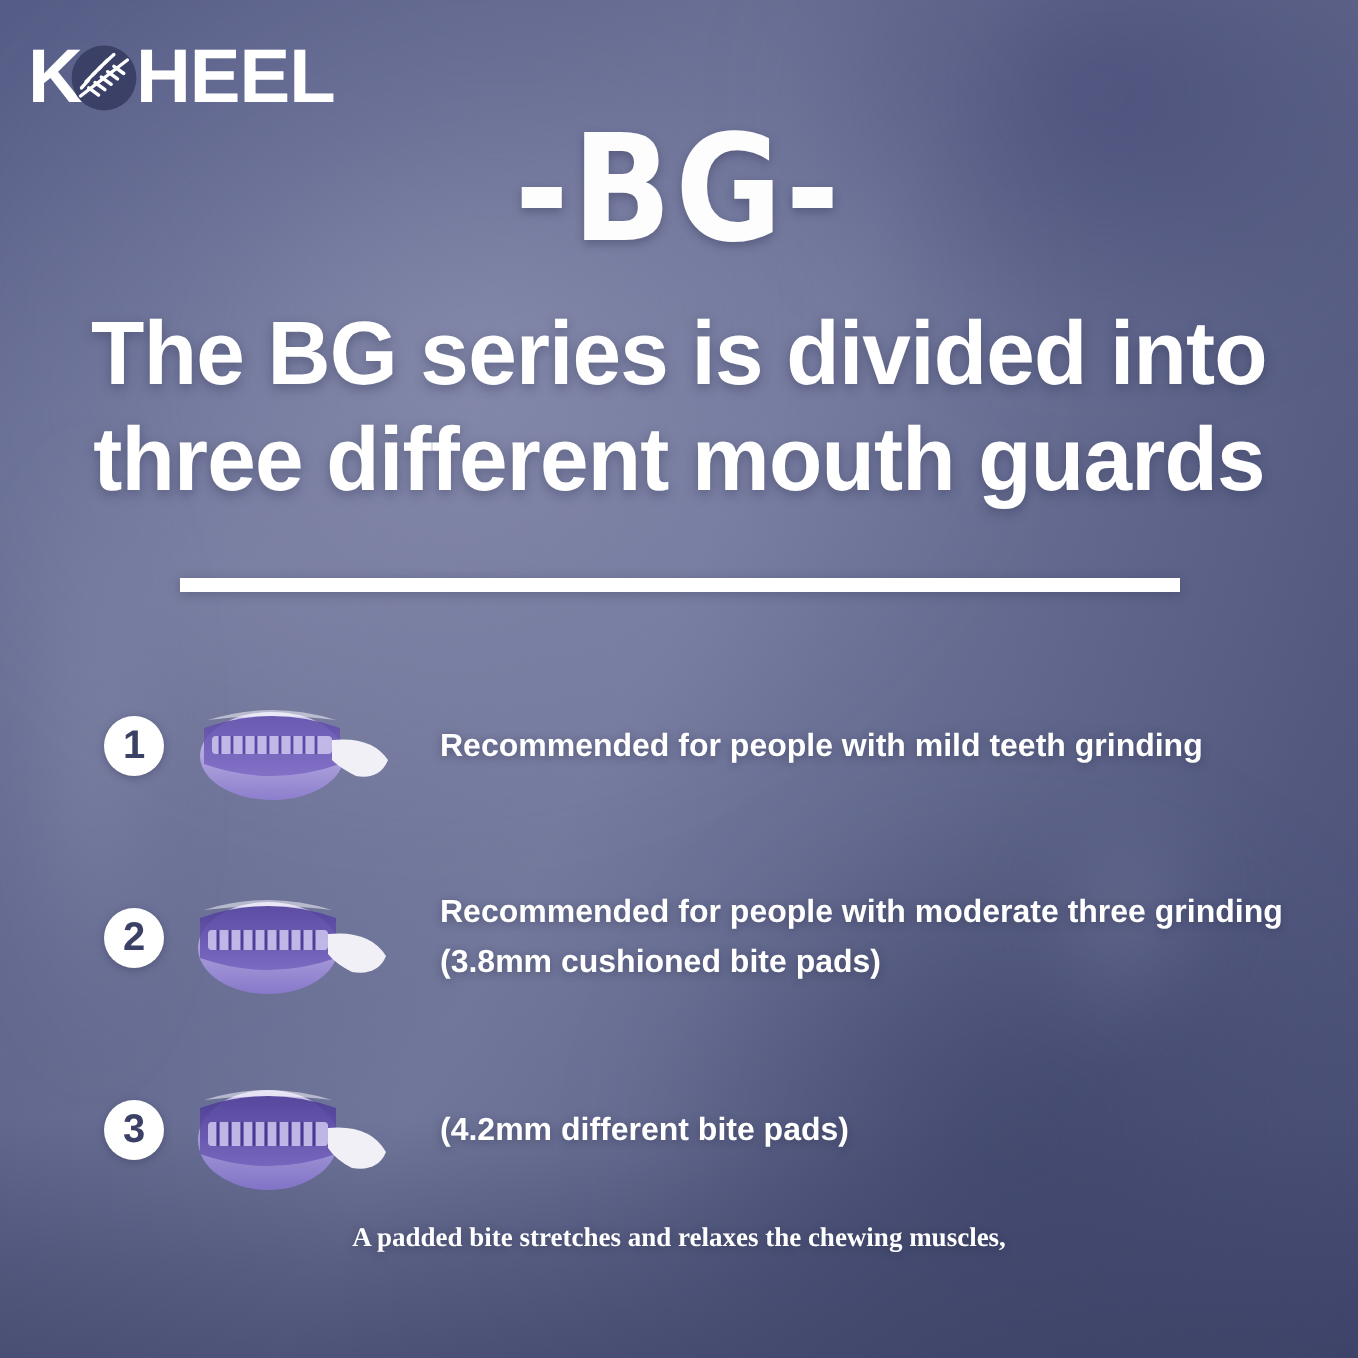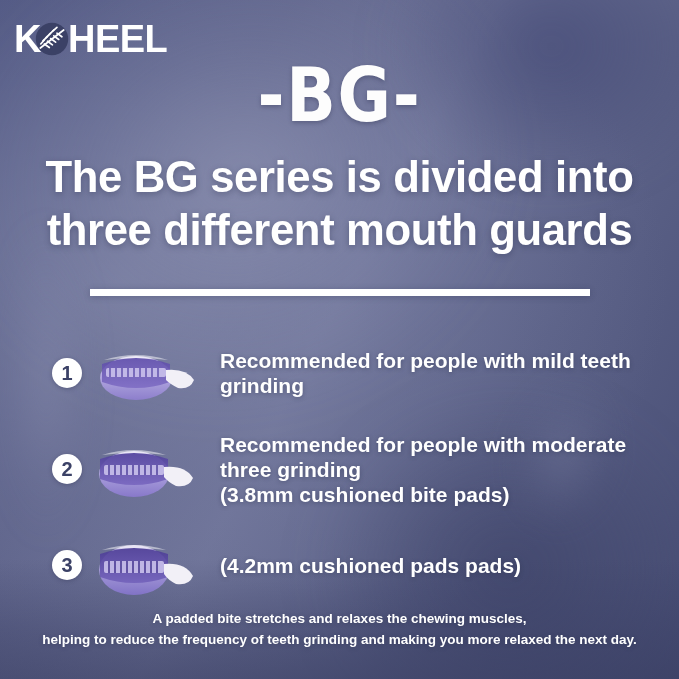--- a/index.html
+++ b/index.html
@@ -193,40 +193,40 @@
     width: 116px;
     height: 70px;
     margin-left: 8px;
     position: relative;
   }
   .thumb svg { display: block; }
   .row-text {
     flex: 1 1 auto;
     margin-left: 14px;
     color: #ffffff;
-    font-size: 21px;
+    font-size: 16px;
     font-weight: bold;
     line-height: 25px;
     font-family: "Liberation Sans", sans-serif;
     text-shadow: 0 1px 4px rgba(45,50,80,0.45);
   }
   .row-text span { display: block; }
 
   
   .footer {
     position: absolute;
     left: 20px;
     right: 20px;
     top: 608px;
     text-align: center;
     color: #ffffff;
     font-size: 13.5px;
     font-weight: bold;
     line-height: 21px;
-    font-family: Liberation Sans, sans-serif;
+    font-family: Liberation Serif, serif;
     text-shadow: 0 1px 4px rgba(45,50,80,0.45);
   }
   .footer span { display: block; }
 </style>
 </head>
 <body>
 
 <div id="poster">
 
   <div class="bg-base"></div>
@@ -375,24 +375,23 @@
               <line x1="49" y1="31" x2="49" y2="43"></line>
             <line x1="55" y1="31" x2="55" y2="43"></line>
               <line x1="61" y1="31" x2="61" y2="43"></line>
             <line x1="67" y1="31" x2="67" y2="43"></line>
           </g>
           <path d="M74 34 Q95 32 103 46 Q99 56 86 54 Q78 50 74 44 Z" fill="#f2f0f7"></path>
           <path d="M12 20 Q44 10 76 20 Q44 16 12 20 Z" fill="#ffffff" opacity="0.5"></path>
         </svg>
       </div>
       <div class="row-text">
-        <span>(4.2mm cushioned pads pads)</span>
+        <span>(4.2mm different bite pads)</span>
       </div>
     </div>
 
   </div>
 
   <div class="footer">
     <span>A padded bite stretches and relaxes the chewing muscles,</span>
-    <span>helping to reduce the frequency of teeth grinding and making you more relaxed the next day.</span>
   </div>
 
 </div>
 
 </body></html>

